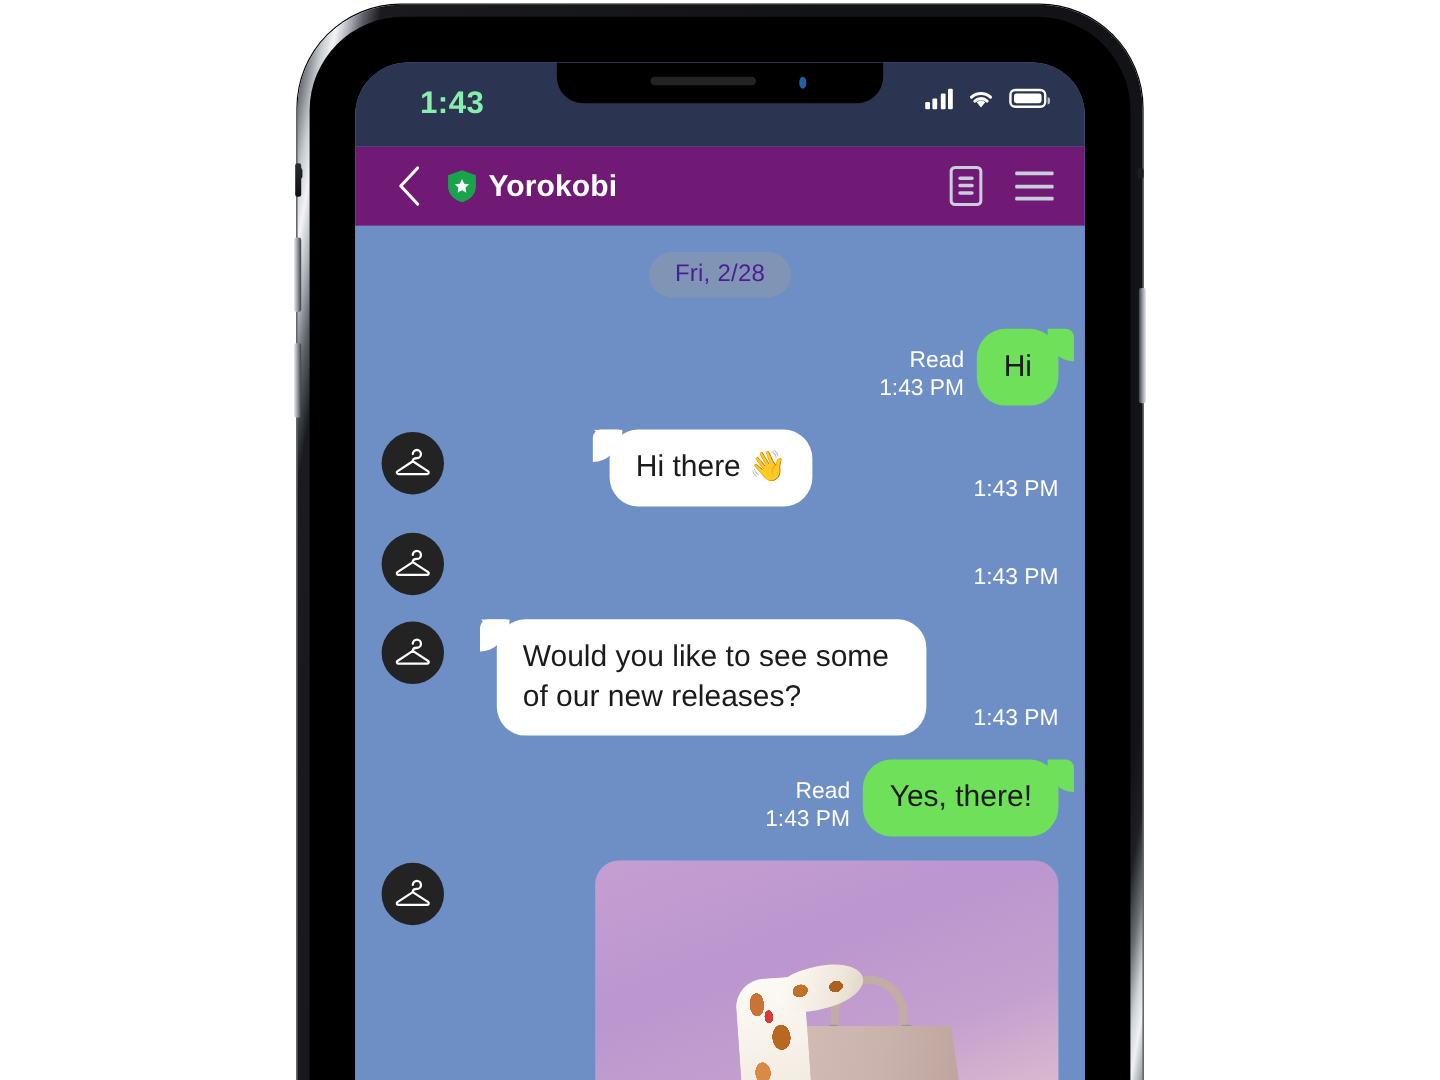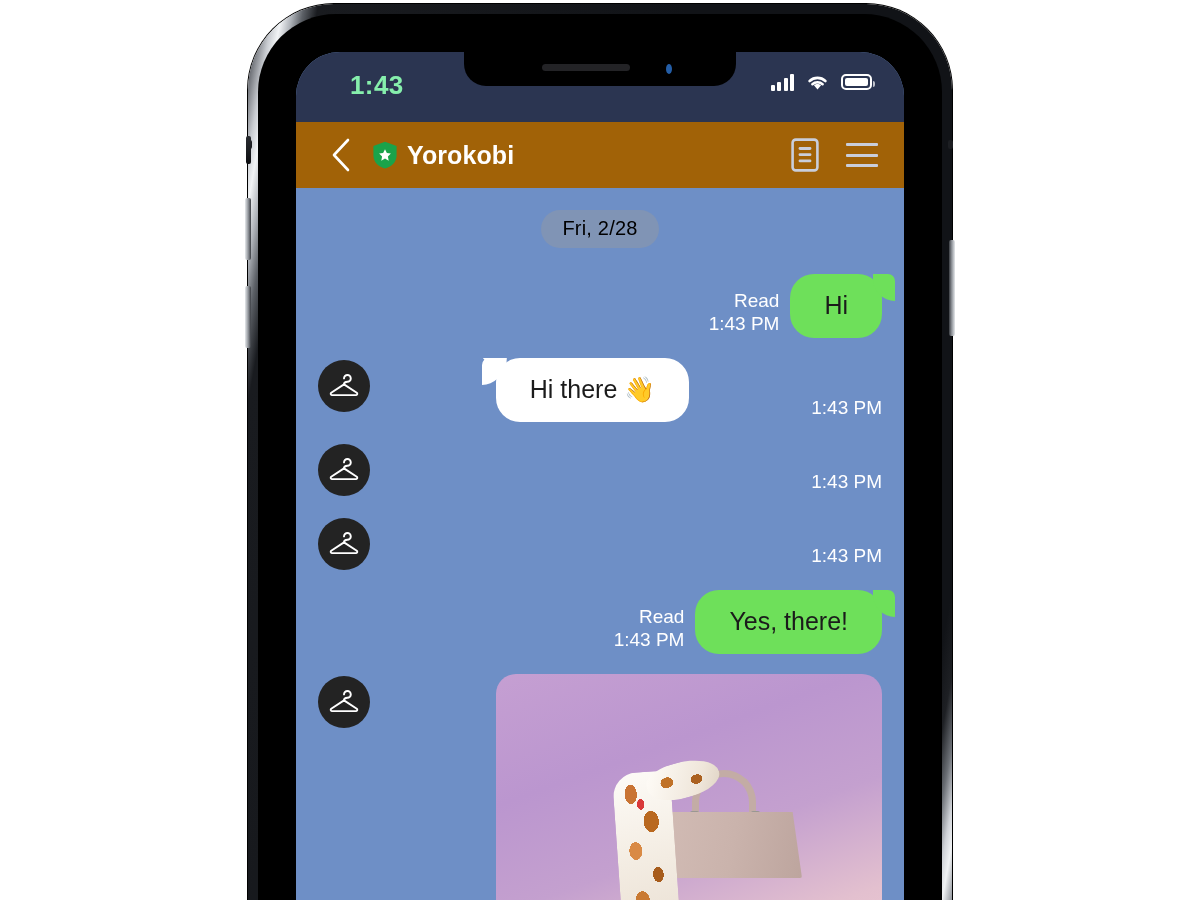--- a/index.html
+++ b/index.html
@@ -173,21 +173,21 @@
     background: #fff;
     border-radius: 0 2px 2px 0;
     opacity: .7;
   }
   .battery b { display: block; width: 100%; height: 100%; background: #fff; border-radius: 2px; }
 
   
   .chat-header {
     position: relative;
     height: 66px;
-    background: #a16207;
+    background: #701a75;
     display: flex;
     align-items: center;
     padding: 0 26px 0 28px;
     z-index: 20;
   }
   .back-chevron {
     width: 34px; height: 38px;
     display: flex; align-items: center; justify-content: center;
     cursor: pointer;
     flex: none;
@@ -219,21 +219,21 @@
     position: relative;
     height: 778px;
     background: #6e8fc6;
     padding: 22px 22px 0 22px;
     overflow: hidden;
   }
 
   .date-row { display: flex; justify-content: center; margin-bottom: 26px; }
   .date-chip {
     background: #8094b5;
-    color: #000000;
+    color: #4c1d95;
     font-size: 20px;
     padding: 7px 21px 8px;
     border-radius: 22px;
     letter-spacing: .2px;
   }
 
   .msg-row { display: flex; align-items: flex-end; margin-bottom: 20px; }
   .msg-row.out { justify-content: flex-end; }
   .msg-row.in  { justify-content: space-between; }
 
@@ -245,21 +245,21 @@
     display: flex; align-items: center; justify-content: center;
     margin-right: 16px;
     align-self: flex-start;
     margin-top: 2px;
   }
   .avatar svg { width: 34px; height: 34px; }
 
   .bubble {
     position: relative;
     max-width: 400px;
-    padding: 15px 34px 16px;
+    padding: 15px 22px 16px;
     font-size: 25px;
     line-height: 1.32;
     color: #1b1b1b;
     word-wrap: break-word;
   }
   .bubble.in {
     background: #ffffff;
     border-radius: 24px;
   }
   .bubble.in::before {
@@ -488,20 +488,23 @@
         <div class="meta in-meta">1:43 PM</div>
       </div>
 
       <div class="msg-row in">
         <div class="avatar">
           <svg viewBox="0 0 34 34">
             <path d="M17 9.4 a3.4 3.4 0 1 1 3.4 3.4 c-1.9 0 -3.4 .9 -3.4 2.6" fill="none" stroke="#ffffff" stroke-width="1.9" stroke-linecap="round"></path>
             <path d="M17 15.4 L4.2 23.8 a1.3 1.3 0 0 0 .7 2.3 h24.2 a1.3 1.3 0 0 0 .7 -2.3 Z" fill="none" stroke="#ffffff" stroke-width="1.9" stroke-linejoin="round"></path>
           </svg>
         </div>
+        <div class="bubble in" style="max-width:358px">
+          <span class="bubble-text">Would you like to see some of our new releases?</span>
+        </div>
         <div class="meta in-meta">1:43 PM</div>
       </div>
 
       <div class="msg-row out">
         <div class="meta out-meta">
           <div>Read</div>
           <div>1:43 PM</div>
         </div>
         <div class="bubble out">
           <span class="bubble-text">Yes, there!</span>

